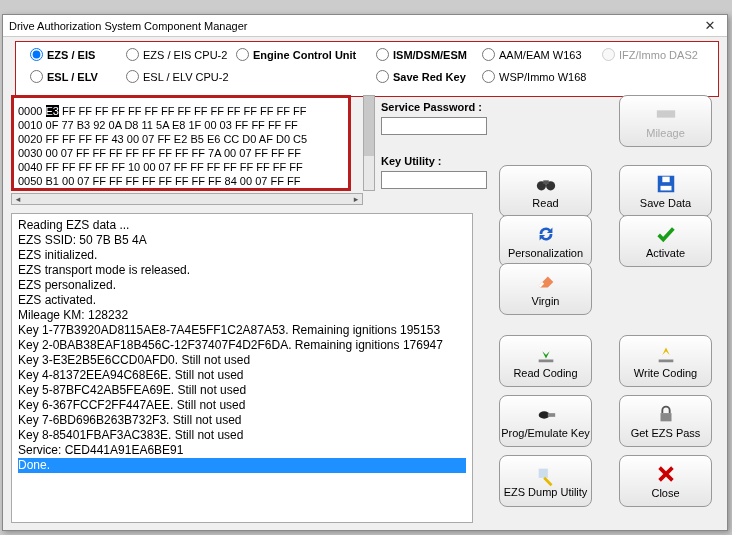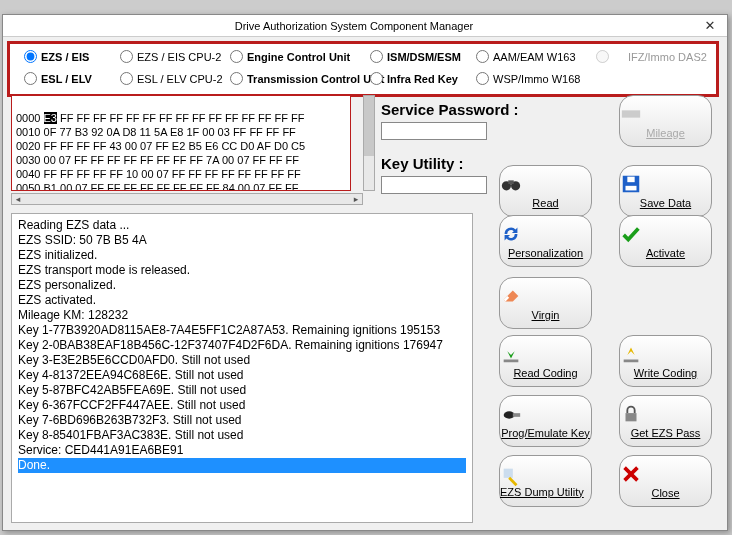--- a/index.html
+++ b/index.html
@@ -1,63 +1,63 @@
 <!DOCTYPE html>
 <html><head>
 <meta charset="utf-8">
 <style>
 * { box-sizing: border-box; margin: 0; padding: 0; font-family: "Segoe UI", Tahoma, sans-serif; }
 body { background: #ccc; width: 732px; height: 535px; overflow: hidden; font-size: 11px; }
 .window { position: absolute; left: 2px; top: 14px; width: 726px; height: 517px; background: #f0f0f0; border: 1px solid #888; box-shadow: 2px 2px 6px rgba(0,0,0,.3); }
-.titlebar { height: 22px; background: #fff; border-bottom: 1px solid #ccc; display: flex; align-items: center; padding: 8px 6px; font-size: 11px; text-align: center; }
+.titlebar { height: 22px; background: #fff; border-bottom: 1px solid #ccc; display: flex; align-items: center; padding: 8px 6px; font-size: 11px; }
 .titlebar .title { flex: 1; color: #000; }
 .titlebar .close { width: 22px; height: 18px; display: flex; align-items: center; justify-content: center; cursor: pointer; font-size: 13px; color: #333; }
 
 .client { position: absolute; top: 22px; left: 0; right: 0; bottom: 0; }
 
 
-.radio-area { position: absolute; top: 4px; left: 4px; right: 8px; height: 56px; border: 3px solid #b91c1c; background: #fff; }
+.radio-area { position: absolute; top: 4px; left: 12px; right: 8px; height: 56px; border: 1px solid #b91c1c; background: #fff; }
 .radio-area label { position: absolute; display: flex; align-items: center; font-size: 11px; color: #000; white-space: nowrap; }
 .radio-area input[type=radio] { margin-right: 4px; }
 .radio-area label.bold { font-weight: 700; }
-.radio-area label.disabled { color: #999; gap: 15px; }
-
-
-.hex { position: absolute; top: 58px; left: 8px; width: 340px; height: 96px; background: #fff; border: 1px solid #b91c1c; font-family: "Courier New", monospace; font-size: 11px; line-height: 14px; padding: 15px 4px; overflow: hidden; white-space: pre; }
+.radio-area label.disabled { color: #999; }
+
+
+.hex { position: absolute; top: 58px; left: 8px; width: 340px; height: 96px; background: #fff; border: 3px solid #b91c1c; font-family: "Courier New", monospace; font-size: 11px; line-height: 14px; padding: 6px 4px; overflow: hidden; white-space: pre; }
 .hex .caret { background: #000; color: #fff; }
 .hex-vscroll { position: absolute; top: 58px; left: 360px; width: 12px; height: 96px; background: #e8e8e8; border: 1px solid #aaa; }
 .hex-vscroll .thumb { position: absolute; top: 0; left: 0; right: 0; height: 60px; background: #c8c8c8; }
 .hex-hscroll { position: absolute; top: 156px; left: 8px; width: 352px; height: 12px; background: #e8e8e8; border: 1px solid #aaa; display: flex; justify-content: space-between; }
 .hex-hscroll .arrow { width: 12px; height: 100%; display: flex; align-items: center; justify-content: center; font-size: 9px; color: #555; }
 
 
 .pw-block { position: absolute; left: 378px; width: 110px; }
-.pw-label { font-size: 15px; font-weight: 700; margin-bottom: 4px; white-space: nowrap; }
+.pw-label { font-size: 11px; font-weight: 700; margin-bottom: 4px; white-space: nowrap; }
 .pw-input { width: 106px; height: 18px; border: 1px solid #888; background: #fff; padding: 1px 3px; font-size: 11px; }
 
 
 .log { position: absolute; top: 176px; left: 8px; width: 462px; height: 310px; background: #fff; border: 1px solid #aaa; font-family: "Courier New", monospace; font-size: 12px; line-height: 15px; padding: 4px 6px; overflow: hidden; white-space: pre; color: #000; }
 .log .done { background: #1e90ff; color: #fff; display: inline-block; width: 100%; }
 
 
-.btn { position: absolute; width: 93px; height: 52px; background: linear-gradient(#fff,#e6e6e6); border: 1px solid #999; border-radius: 14px; display: flex; flex-direction: column; justify-content: center; gap: 2px; cursor: pointer; font-size: 11px; color: #000; text-align: center; text-decoration: underline; }
+.btn { position: absolute; width: 93px; height: 52px; background: linear-gradient(#fff,#e6e6e6); border: 1px solid #999; border-radius: 8px; display: flex; flex-direction: column; align-items: center; justify-content: center; gap: 2px; cursor: pointer; font-size: 11px; color: #000; text-align: center; }
 .btn.disabled { color: #aaa; cursor: default; }
 .btn .icon { width: 22px; height: 22px; display: flex; align-items: center; justify-content: center; }
 .btn .icon svg { width: 22px; height: 22px; }
 .btn .lbl { white-space: nowrap; }
 .btn.two-line .lbl { white-space: normal; line-height: 11px; }
 
 
 .col1 { left: 496px; }
 .col2 { left: 616px; }
 
 .r0 { top: 58px; }
 .r1 { top: 128px; }
 .r2 { top: 178px; }
-.r3 { top: 240px; }
+.r3 { top: 226px; }
 .r4 { top: 298px; }
 .r5 { top: 358px; }
 .r6 { top: 418px; }
 
 </style>
 </head>
 <body>
 
 <div class="window">
   <div class="titlebar">
@@ -94,27 +94,23 @@
         </label>
 
       <label class="bold" style="top:28px;left:14px">
           <input type="radio" style="">
           <span>ESL / ELV</span>
         </label>
       <label style="top:28px;left:110px">
           <input type="radio" style="">
           <span>ESL / ELV CPU-2</span>
         </label>
-      <label class="bold" style="top:28px;left:220px">
-          <input type="radio" style="">
-          <span>Transmission Control Unit</span>
-        </label>
       <label class="bold" style="top:28px;left:360px">
           <input type="radio" style="">
-          <span>Infra Red Key</span>
+          <span>Save Red Key</span>
         </label>
       <label style="top:28px;left:466px">
           <input type="radio" style="">
           <span>WSP/Immo W168</span>
         </label>
     </div>
 
     <div class="hex" id="hex"><div>0000 <span class="caret">E3</span> FF FF FF FF FF FF FF FF FF FF FF FF FF FF FF</div><div>0010 0F 77 B3 92 0A D8 11 5A E8 1F 00 03 FF FF FF FF</div><div>0020 FF FF FF FF 43 00 07 FF E2 B5 E6 CC D0 AF D0 C5</div><div>0030 00 07 FF FF FF FF FF FF FF FF 7A 00 07 FF FF FF</div><div>0040 FF FF FF FF FF 10 00 07 FF FF FF FF FF FF FF FF</div><div>0050 B1 00 07 FF FF FF FF FF FF FF FF 84 00 07 FF FF</div></div>
     <div class="hex-vscroll">
         <div class="thumb"></div>

